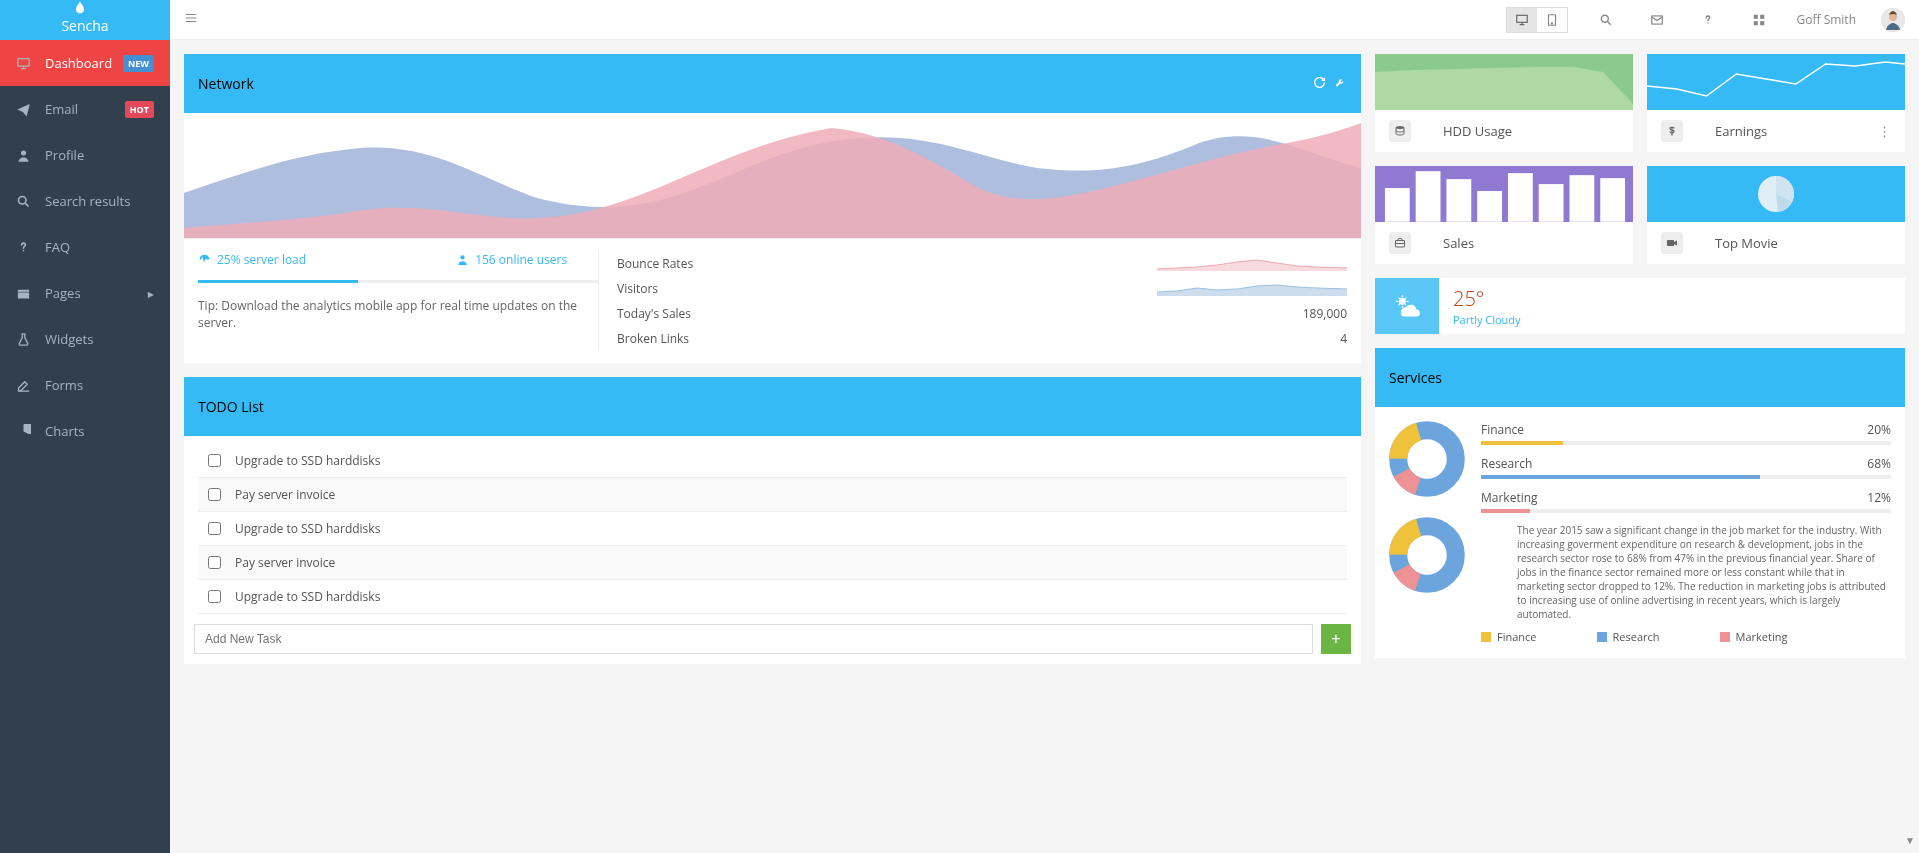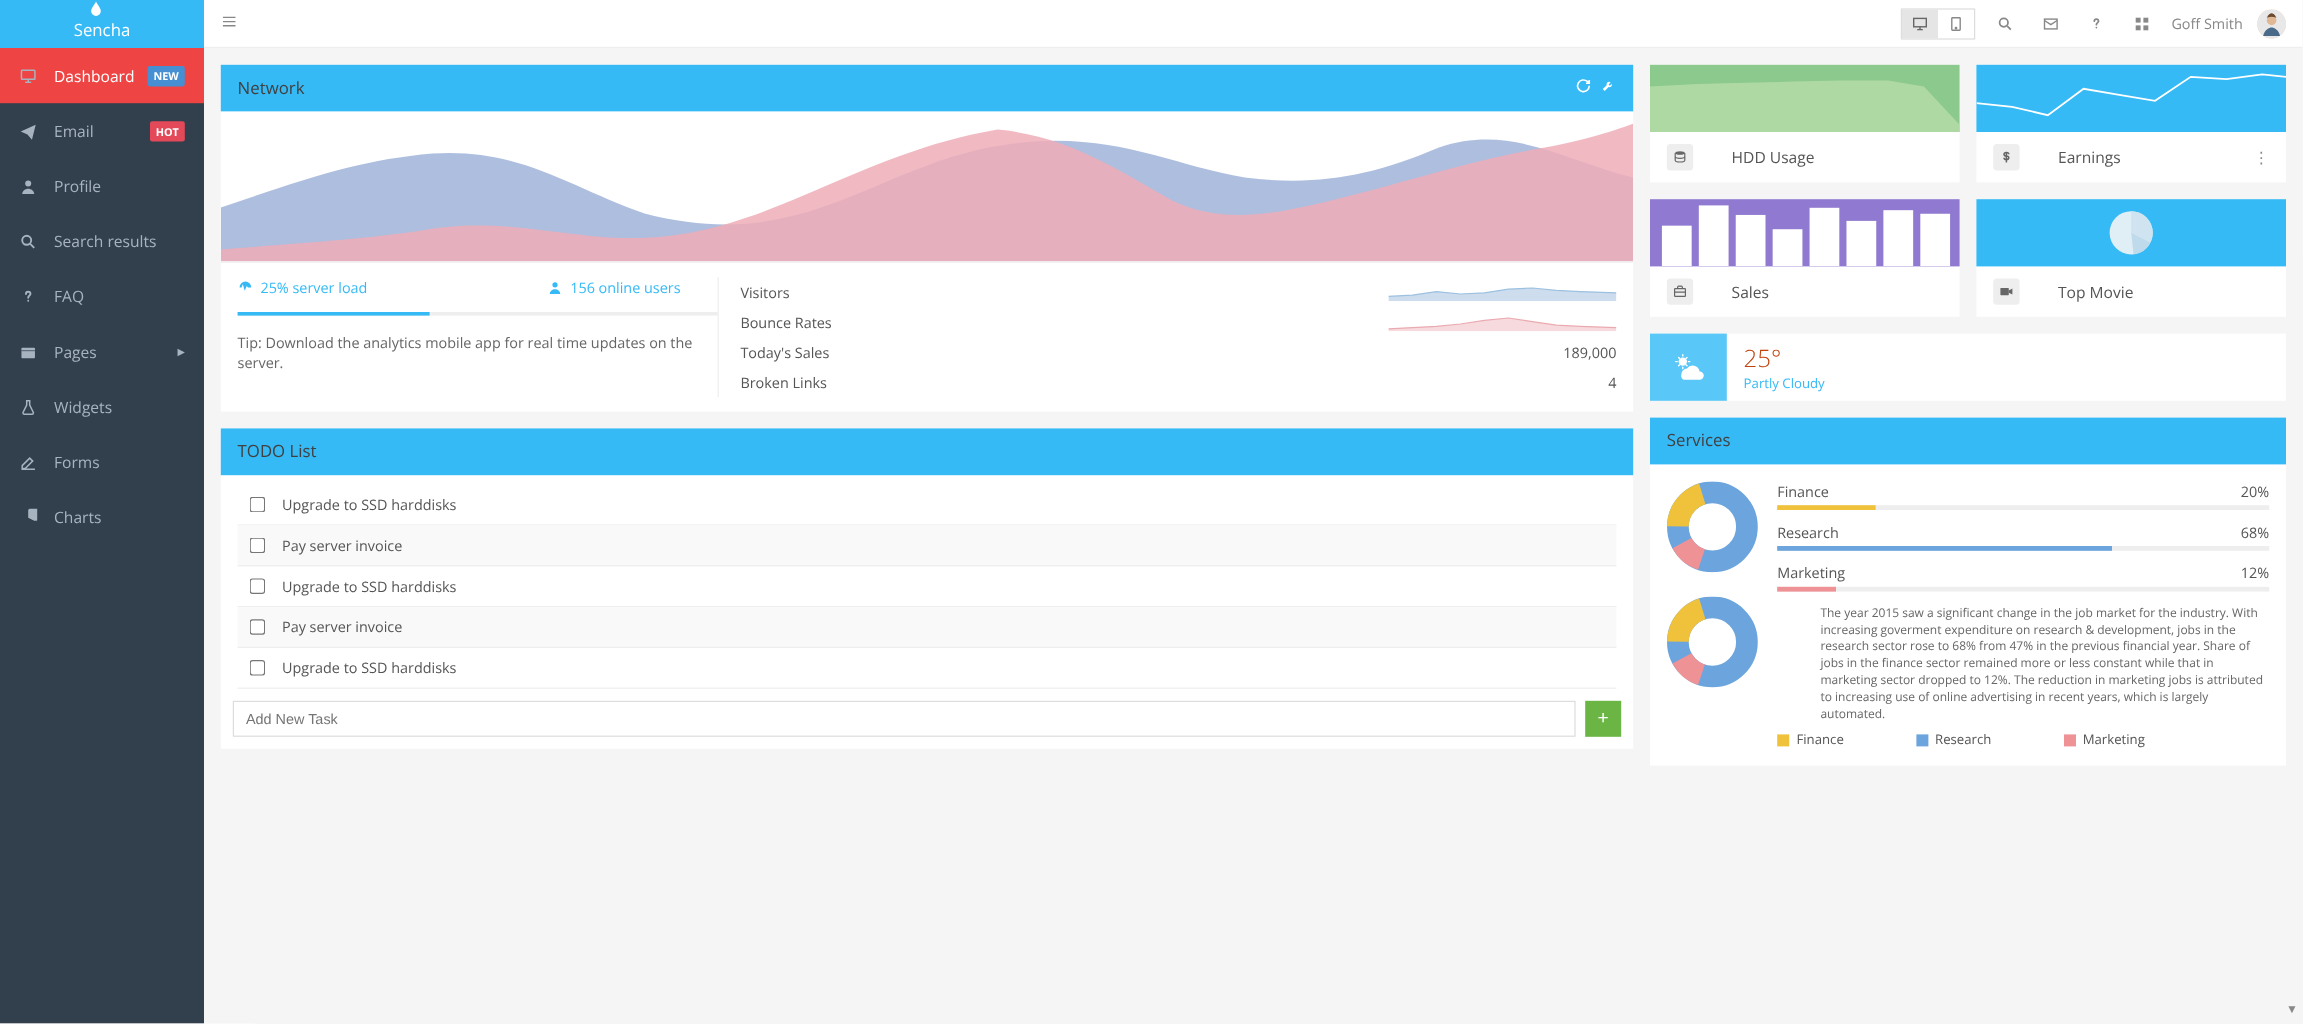--- a/index.html
+++ b/index.html
@@ -16,34 +16,34 @@
 .sidebar-item .badge { margin-left: auto; font-size: 9px; padding: 2px 5px; border-radius: 2px; color: #fff; font-weight: bold; }
 .badge.new { background: #468fd3; }
 .badge.hot { background: #e44959; }
 .sidebar-item .chevron { margin-left: auto; font-size: 8px; }
 
 
 .main { flex: 1; display: flex; flex-direction: column; background: #f5f5f5; overflow: auto; }
 .topbar { background: #fff; height: 40px; display: flex; align-items: center; padding: 0 14px; border-bottom: 1px solid #eee; }
 .topbar-left { display: flex; align-items: center; }
 .hamburger { cursor: pointer; color: #888; }
-.topbar-right { margin-left: auto; display: flex; align-items: center; gap: 12px; }
+.topbar-right { margin-left: auto; display: flex; align-items: center; gap: 25px; }
 .topbar-btn { cursor: pointer; color: #888; padding: 4px 6px; display: flex; align-items: center; }
 .topbar-btn-group { display: flex; border: 1px solid #ddd; }
 .topbar-btn-group .topbar-btn { border: none; padding: 5px 8px; }
 .topbar-btn-group .topbar-btn.active { background: #e5e5e5; }
 .username { color: #888; font-size: 12px; }
 .avatar { width: 24px; height: 24px; border-radius: 50%; background: #f0d5c0; }
 
 
 .content { padding: 14px; display: grid; grid-template-columns: 1fr 530px; gap: 14px; }
 .col-left, .col-right { display: flex; flex-direction: column; gap: 14px; }
 
 .panel { background: #fff; }
-.panel-header { background: #35baf6; color: #404040; padding: 10px 14px; display: flex; align-items: center; font-size: 14px; }
+.panel-header { background: #35baf6; color: #000000; padding: 20px 14px; display: flex; align-items: center; font-size: 14px; }
 .panel-header .tools { margin-left: auto; display: flex; gap: 8px; }
 .panel-header .tools span { cursor: pointer; }
 .panel-body { padding: 10px 14px; }
 
 
 .network-chart { height: 125px; background: #fff; position: relative; overflow: hidden; }
 .network-stats { display: flex; padding: 12px 14px; border-top: 1px solid #eee; }
 .network-stats-left { width: 400px; }
 .stat-row { display: flex; gap: 30px; margin-bottom: 12px; }
 .stat-item { color: #35baf6; display: flex; align-items: center; gap: 6px; font-size: 12px; }
@@ -269,31 +269,31 @@
                   <span>156 online users</span>
                 </span>
               </div>
               <div class="progress-bar">
                   <div class="progress-bar-fill" style="width:40%"></div>
                 </div>
               <div class="tip-text">Tip: Download the analytics mobile app for real time updates on the server.</div>
             </div>
             <div class="network-stats-right">
               <div class="metric-row">
+                <span>Bounce Rates</span>
+                <svg class="sparkline" viewBox="0 0 190 14" preserveAspectRatio="none">
+                    <path d="M0,12 L20,11 L40,10 L60,8 L80,5 L100,3 L120,6 L140,9 L160,10 L190,11 L190,14 L0,14Z" fill="#f6dadd"></path>
+                    <path d="M0,12 L20,11 L40,10 L60,8 L80,5 L100,3 L120,6 L140,9 L160,10 L190,11" fill="none" stroke="#eaaab0" stroke-width="1"></path>
+                  </svg>
+              </div>
+              <div class="metric-row">
                 <span>Visitors</span>
                 <svg class="sparkline" viewBox="0 0 190 14" preserveAspectRatio="none">
                     <path d="M0,10 L20,9 L40,6 L60,8 L80,7 L100,4 L120,3 L140,5 L160,6 L190,7 L190,14 L0,14Z" fill="#cdddee"></path>
                     <path d="M0,10 L20,9 L40,6 L60,8 L80,7 L100,4 L120,3 L140,5 L160,6 L190,7" fill="none" stroke="#9bc0e0" stroke-width="1"></path>
-                  </svg>
-              </div>
-              <div class="metric-row">
-                <span>Bounce Rates</span>
-                <svg class="sparkline" viewBox="0 0 190 14" preserveAspectRatio="none">
-                    <path d="M0,12 L20,11 L40,10 L60,8 L80,5 L100,3 L120,6 L140,9 L160,10 L190,11 L190,14 L0,14Z" fill="#f6dadd"></path>
-                    <path d="M0,12 L20,11 L40,10 L60,8 L80,5 L100,3 L120,6 L140,9 L160,10 L190,11" fill="none" stroke="#eaaab0" stroke-width="1"></path>
                   </svg>
               </div>
               <div class="metric-row">
                 <span>Today's Sales</span>
                 <span>189,000</span>
               </div>
               <div class="metric-row">
                 <span>Broken Links</span>
                 <span>4</span>
               </div>

